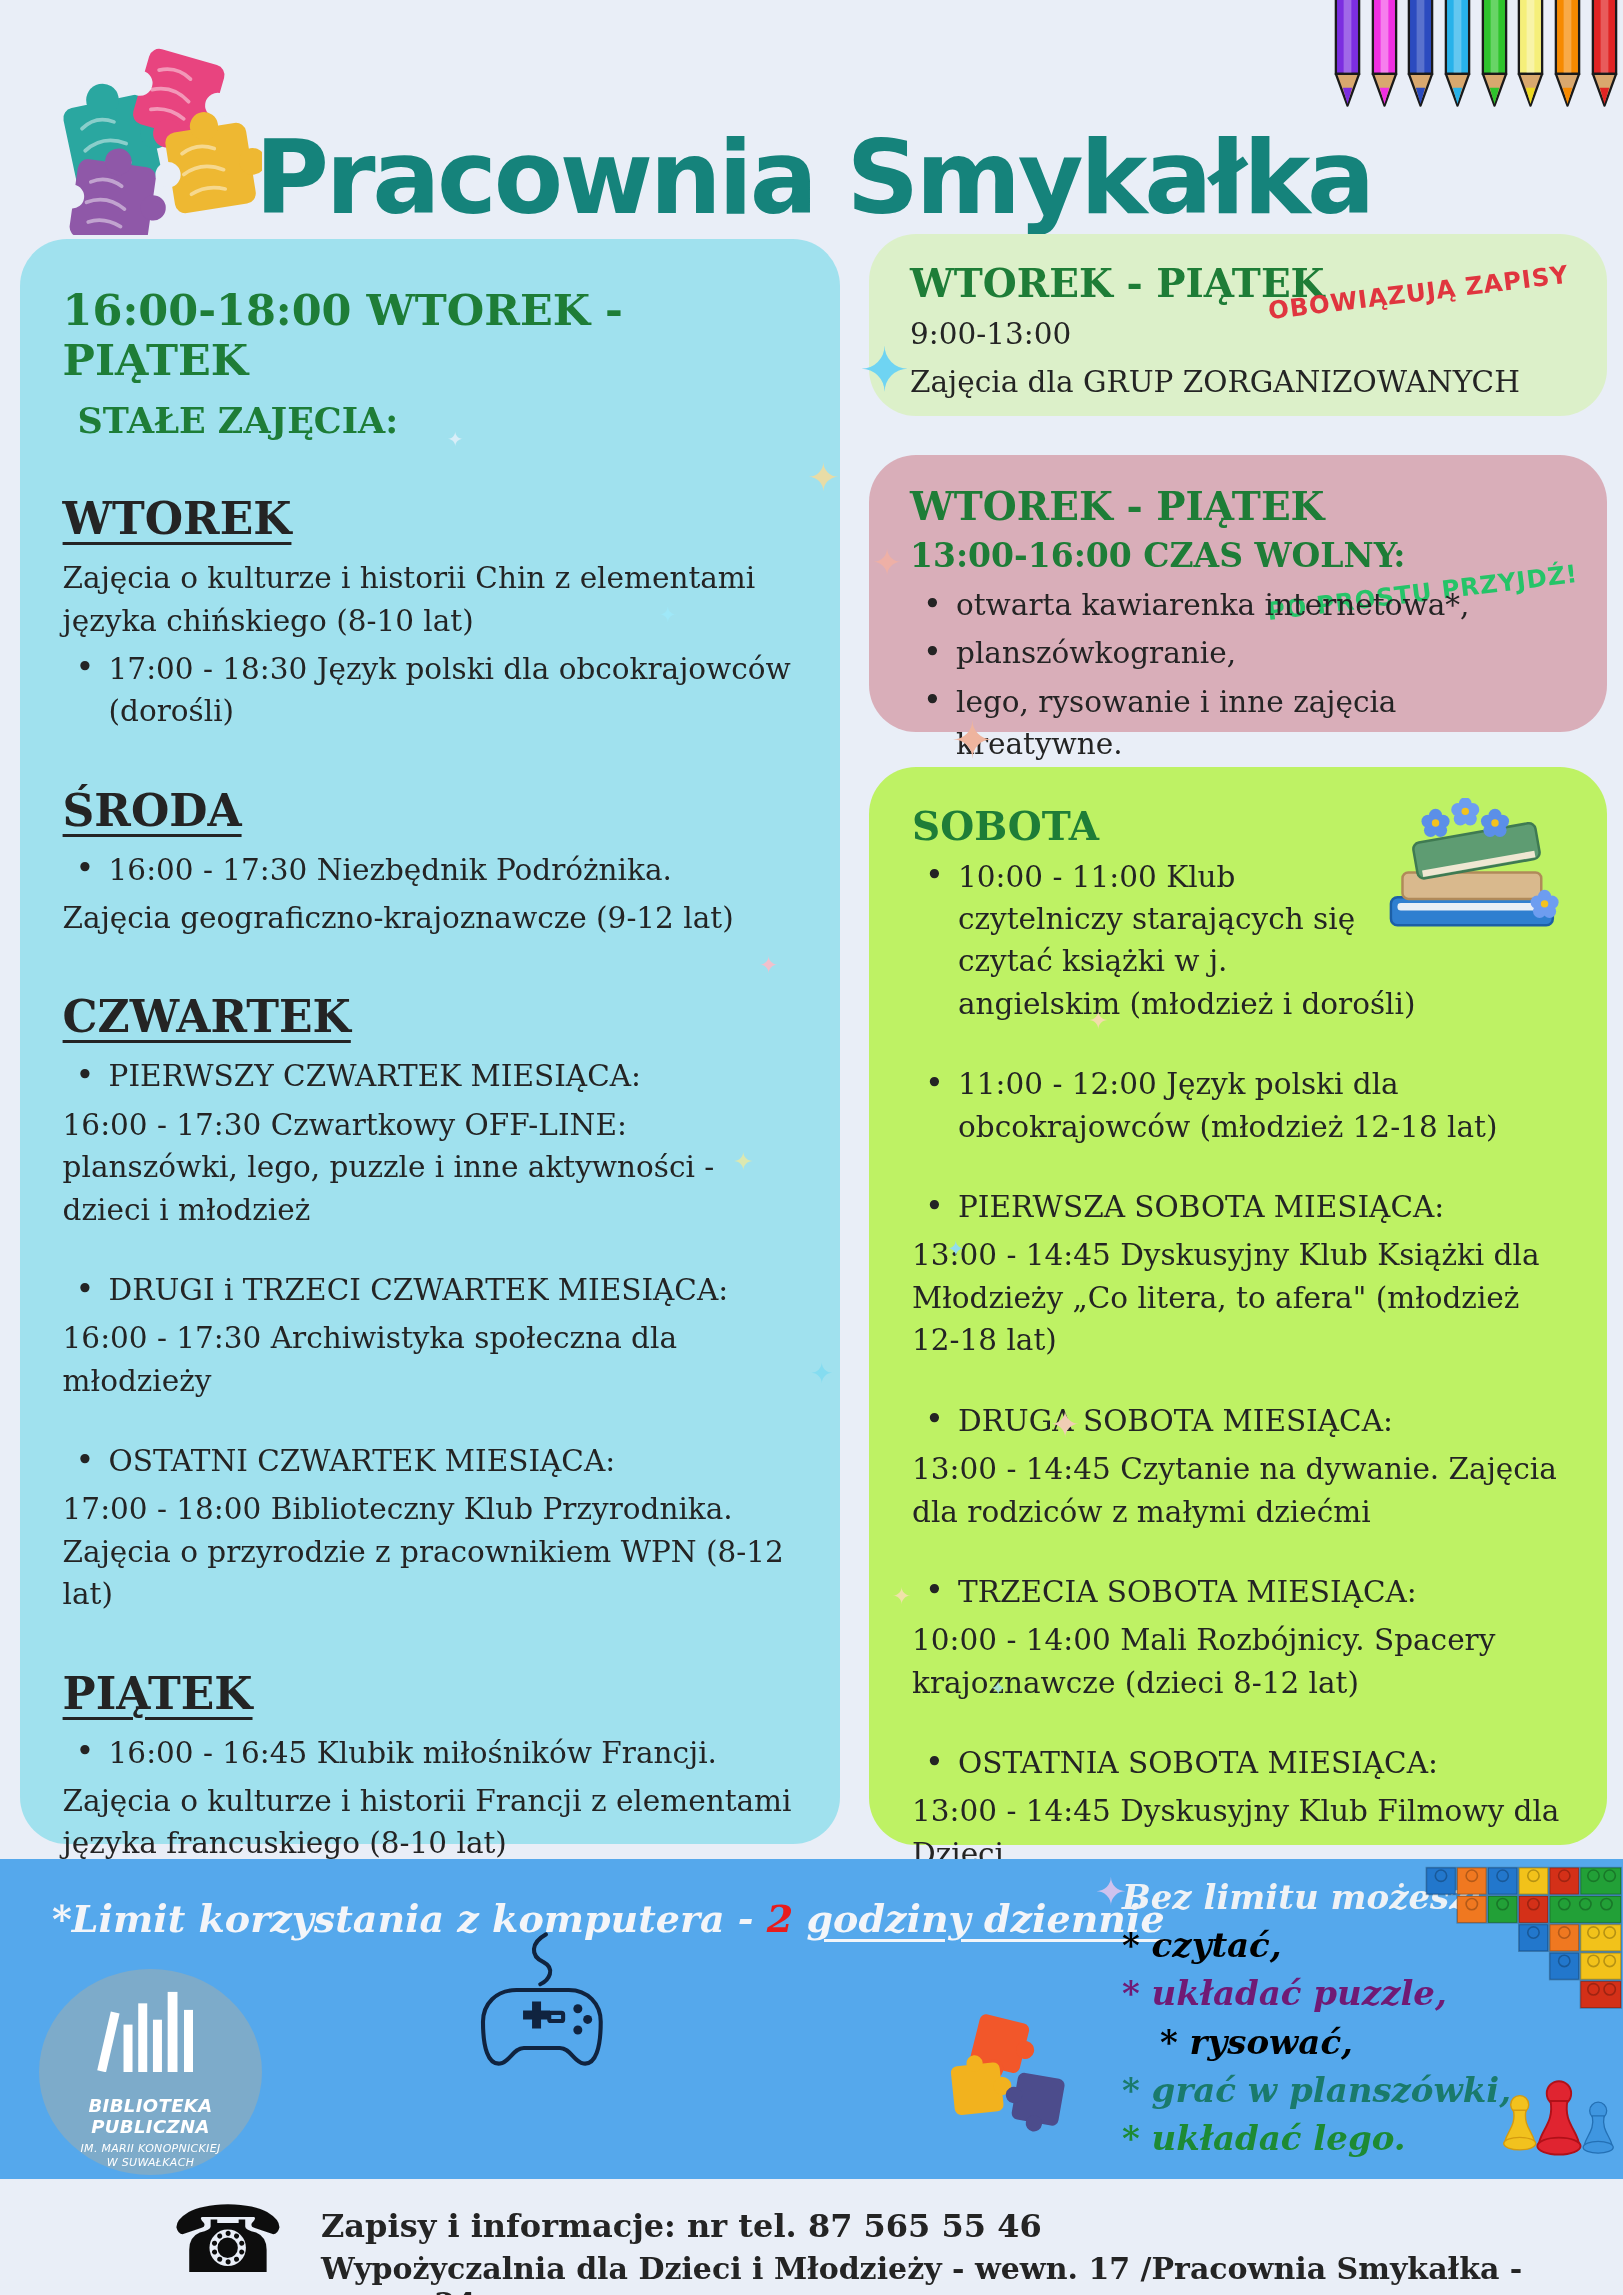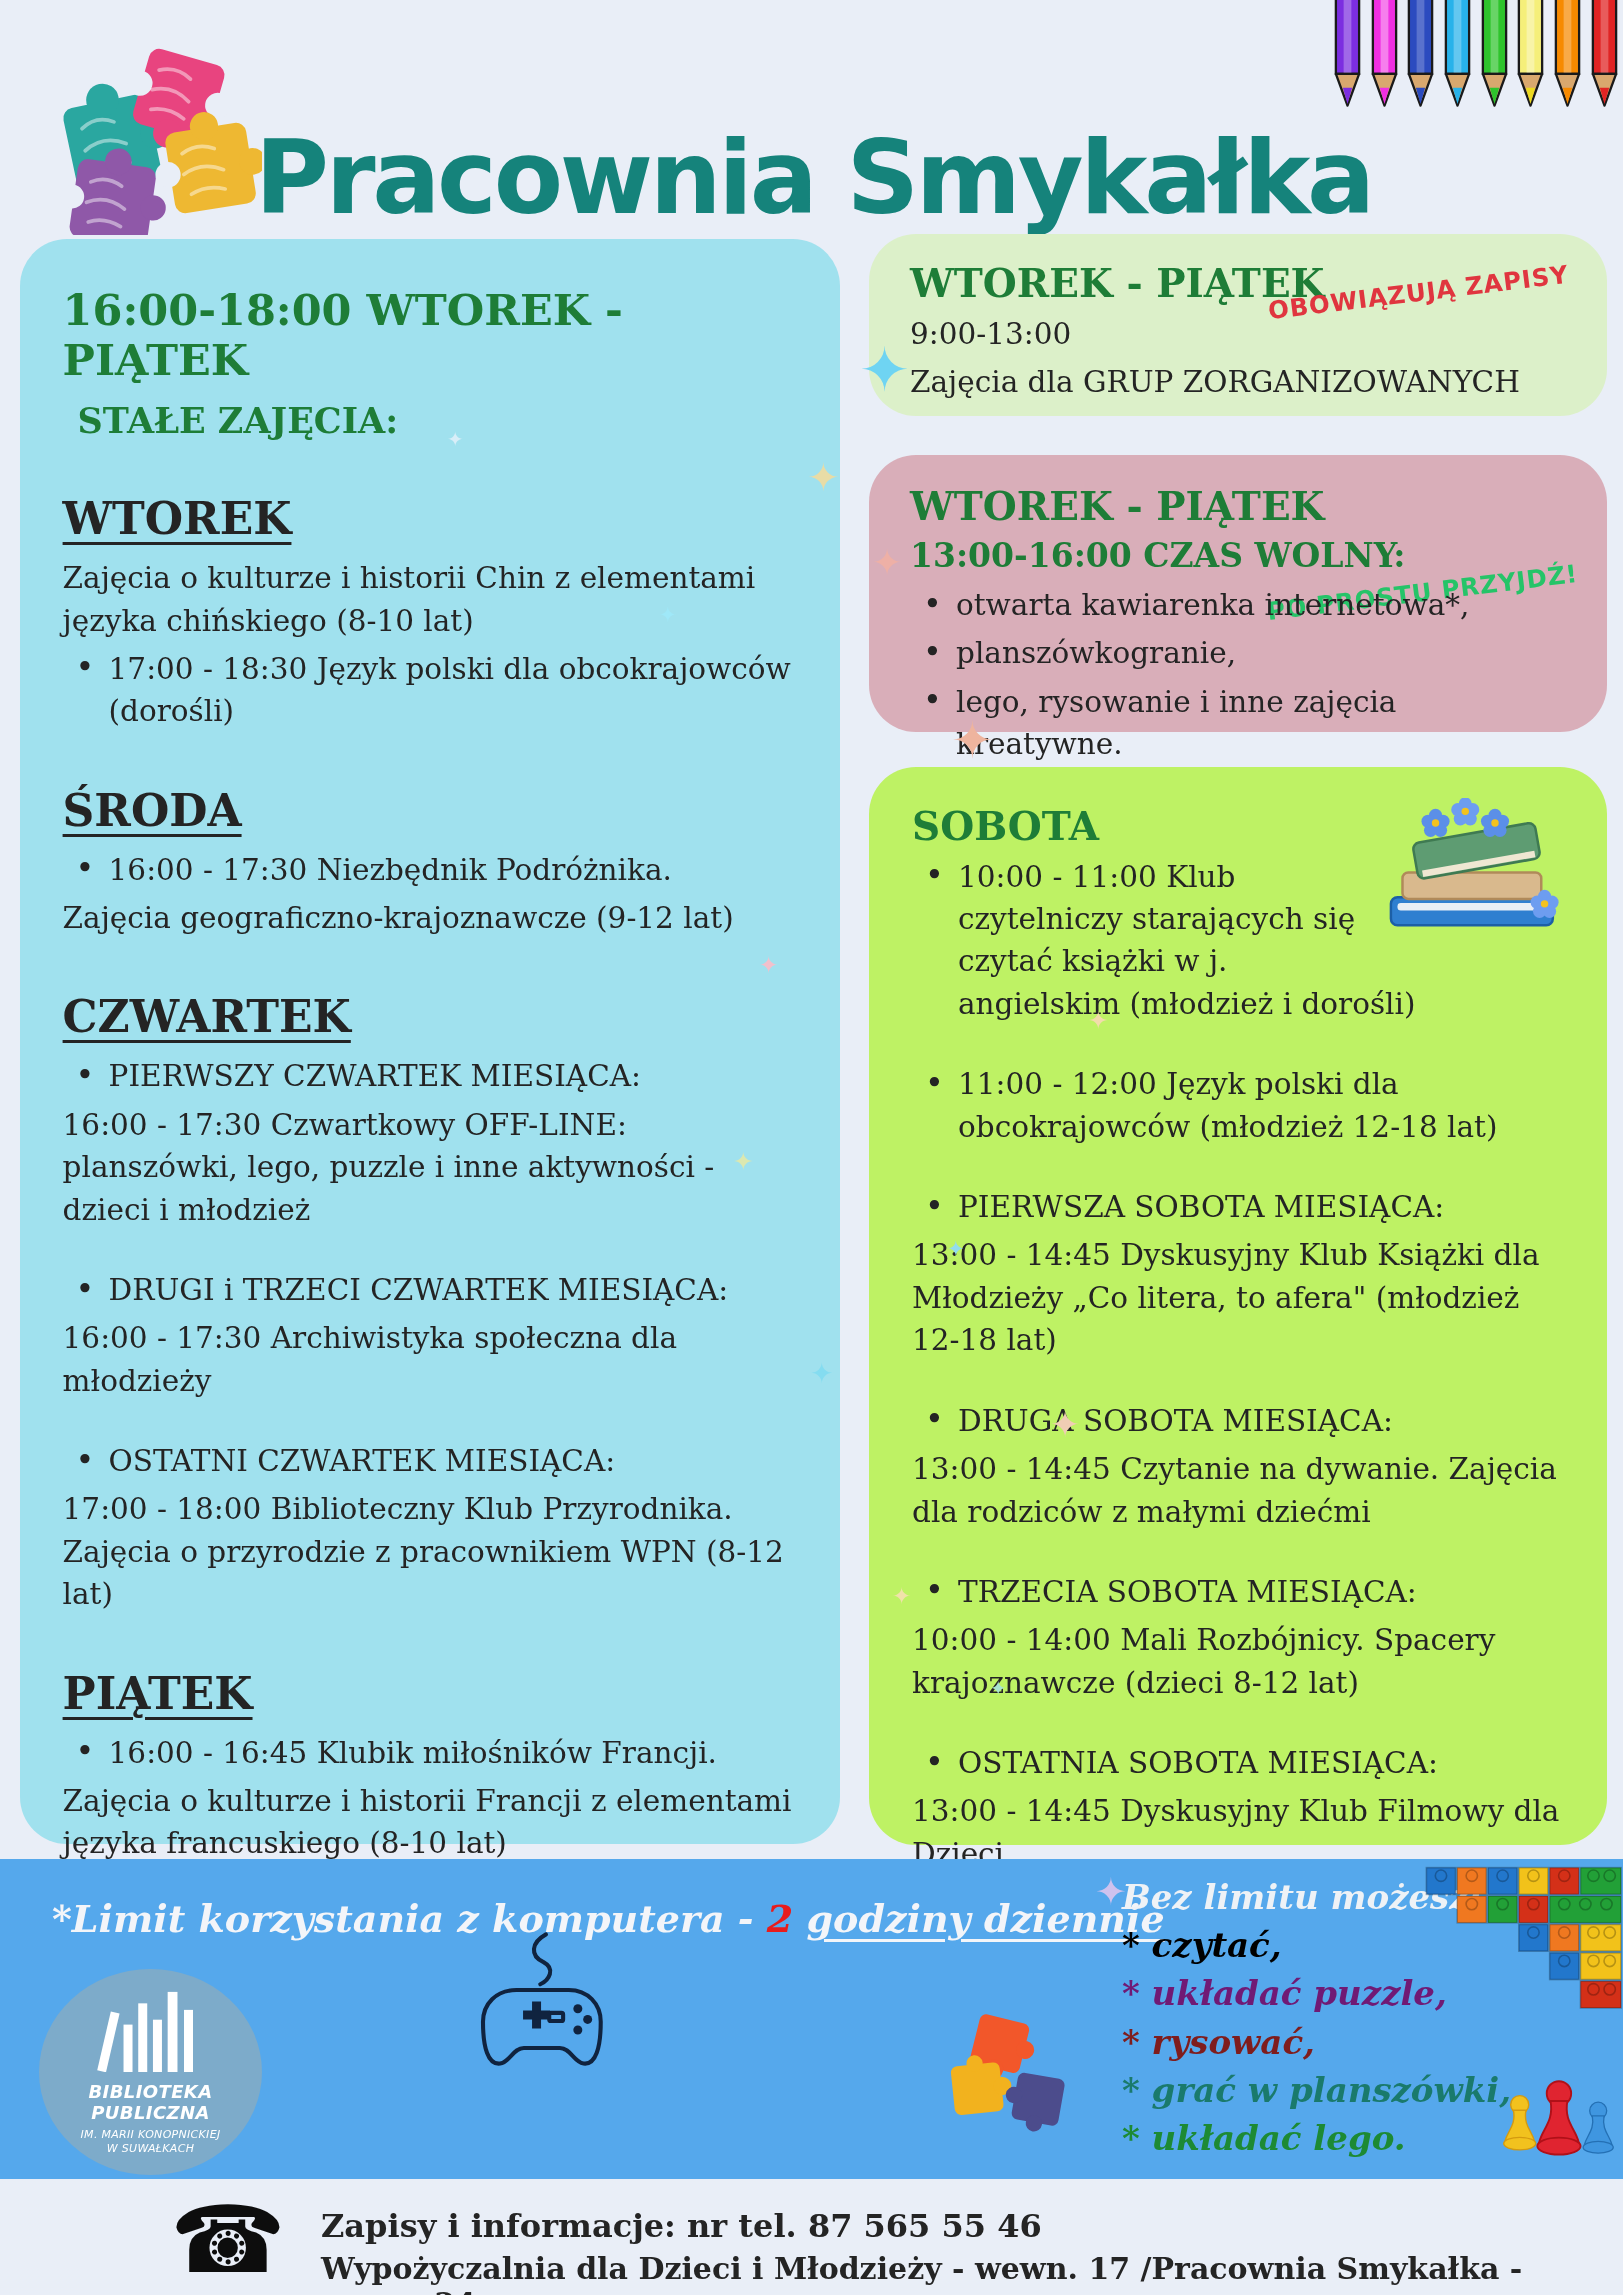--- a/index.html
+++ b/index.html
@@ -43,29 +43,29 @@
   
   .band{position:absolute;left:0;top:1859px;width:1623px;height:320px;background:#55a8ec;font-style:italic;}
   .limit{position:absolute;left:52px;top:33px;margin:0;font-size:38px;font-weight:bold;
          color:#f3f5f9;white-space:nowrap;}
   .limit .red{color:#e81c1c;}
   .limit .ul{text-decoration:underline;text-decoration-thickness:2.5px;text-underline-offset:7.4px;}
   .logo{position:absolute;left:39px;top:110px;width:223px;height:206px;border-radius:50%;
         background:#7dabca;display:flex;flex-direction:column;align-items:center;
         font-family:"DejaVu Sans","Liberation Sans",sans-serif;color:#fff;text-align:center;}
   .logo svg{margin-top:18px;}
-  .logo-l1{font-size:18px;font-weight:bold;margin-top:9px;letter-spacing:0.4px;}
+  .logo-l1{font-size:18px;font-weight:bold;margin-top:23px;letter-spacing:0.4px;}
   .logo-l2{font-size:11px;margin-top:4.9px;letter-spacing:0.3px;}
   .logo-l3{font-size:11px;margin-top:1.6px;letter-spacing:0.3px;}
   .controller{position:absolute;left:474px;top:72px;}
   .footer-puzzle{position:absolute;left:947px;top:144px;}
   .nolimit{position:absolute;left:1122px;top:18px;}
   .nl-title{font-size:34px;font-weight:bold;color:#eef2f6;margin-bottom:8.2px;}
   .nl-item{font-size:34px;font-weight:bold;margin:8.2px 0;}
-  .c0{color:#000000;}.c1{color:#701a75;}.c2{color:#7f1d1d;}.c3{color:#1a7a6c;}.c4{color:#1d8a34;}
+  .c0{color:#000000;}.c1{color:#701a75;}.c2{color:#000000;margin-left:38px;}.c3{color:#1a7a6c;}.c4{color:#1d8a34;}
   .lego{position:absolute;left:1379px;top:6.5px;}
   .pawns{position:absolute;left:1495px;top:218px;}
   
   .contact{position:absolute;left:0;top:2202px;width:1623px;height:93px;}
   .phone{position:absolute;left:170px;top:-8.2px;font-size:93px;line-height:1;color:#0d0d0d;}
   .cl1{position:absolute;left:321px;top:4.9px;font-size:32px;font-weight:bold;}
   .cl2{position:absolute;left:321px;top:49px;font-size:30px;font-weight:bold;}
   
   .sp{position:absolute;line-height:1;pointer-events:none;}
 </style>

